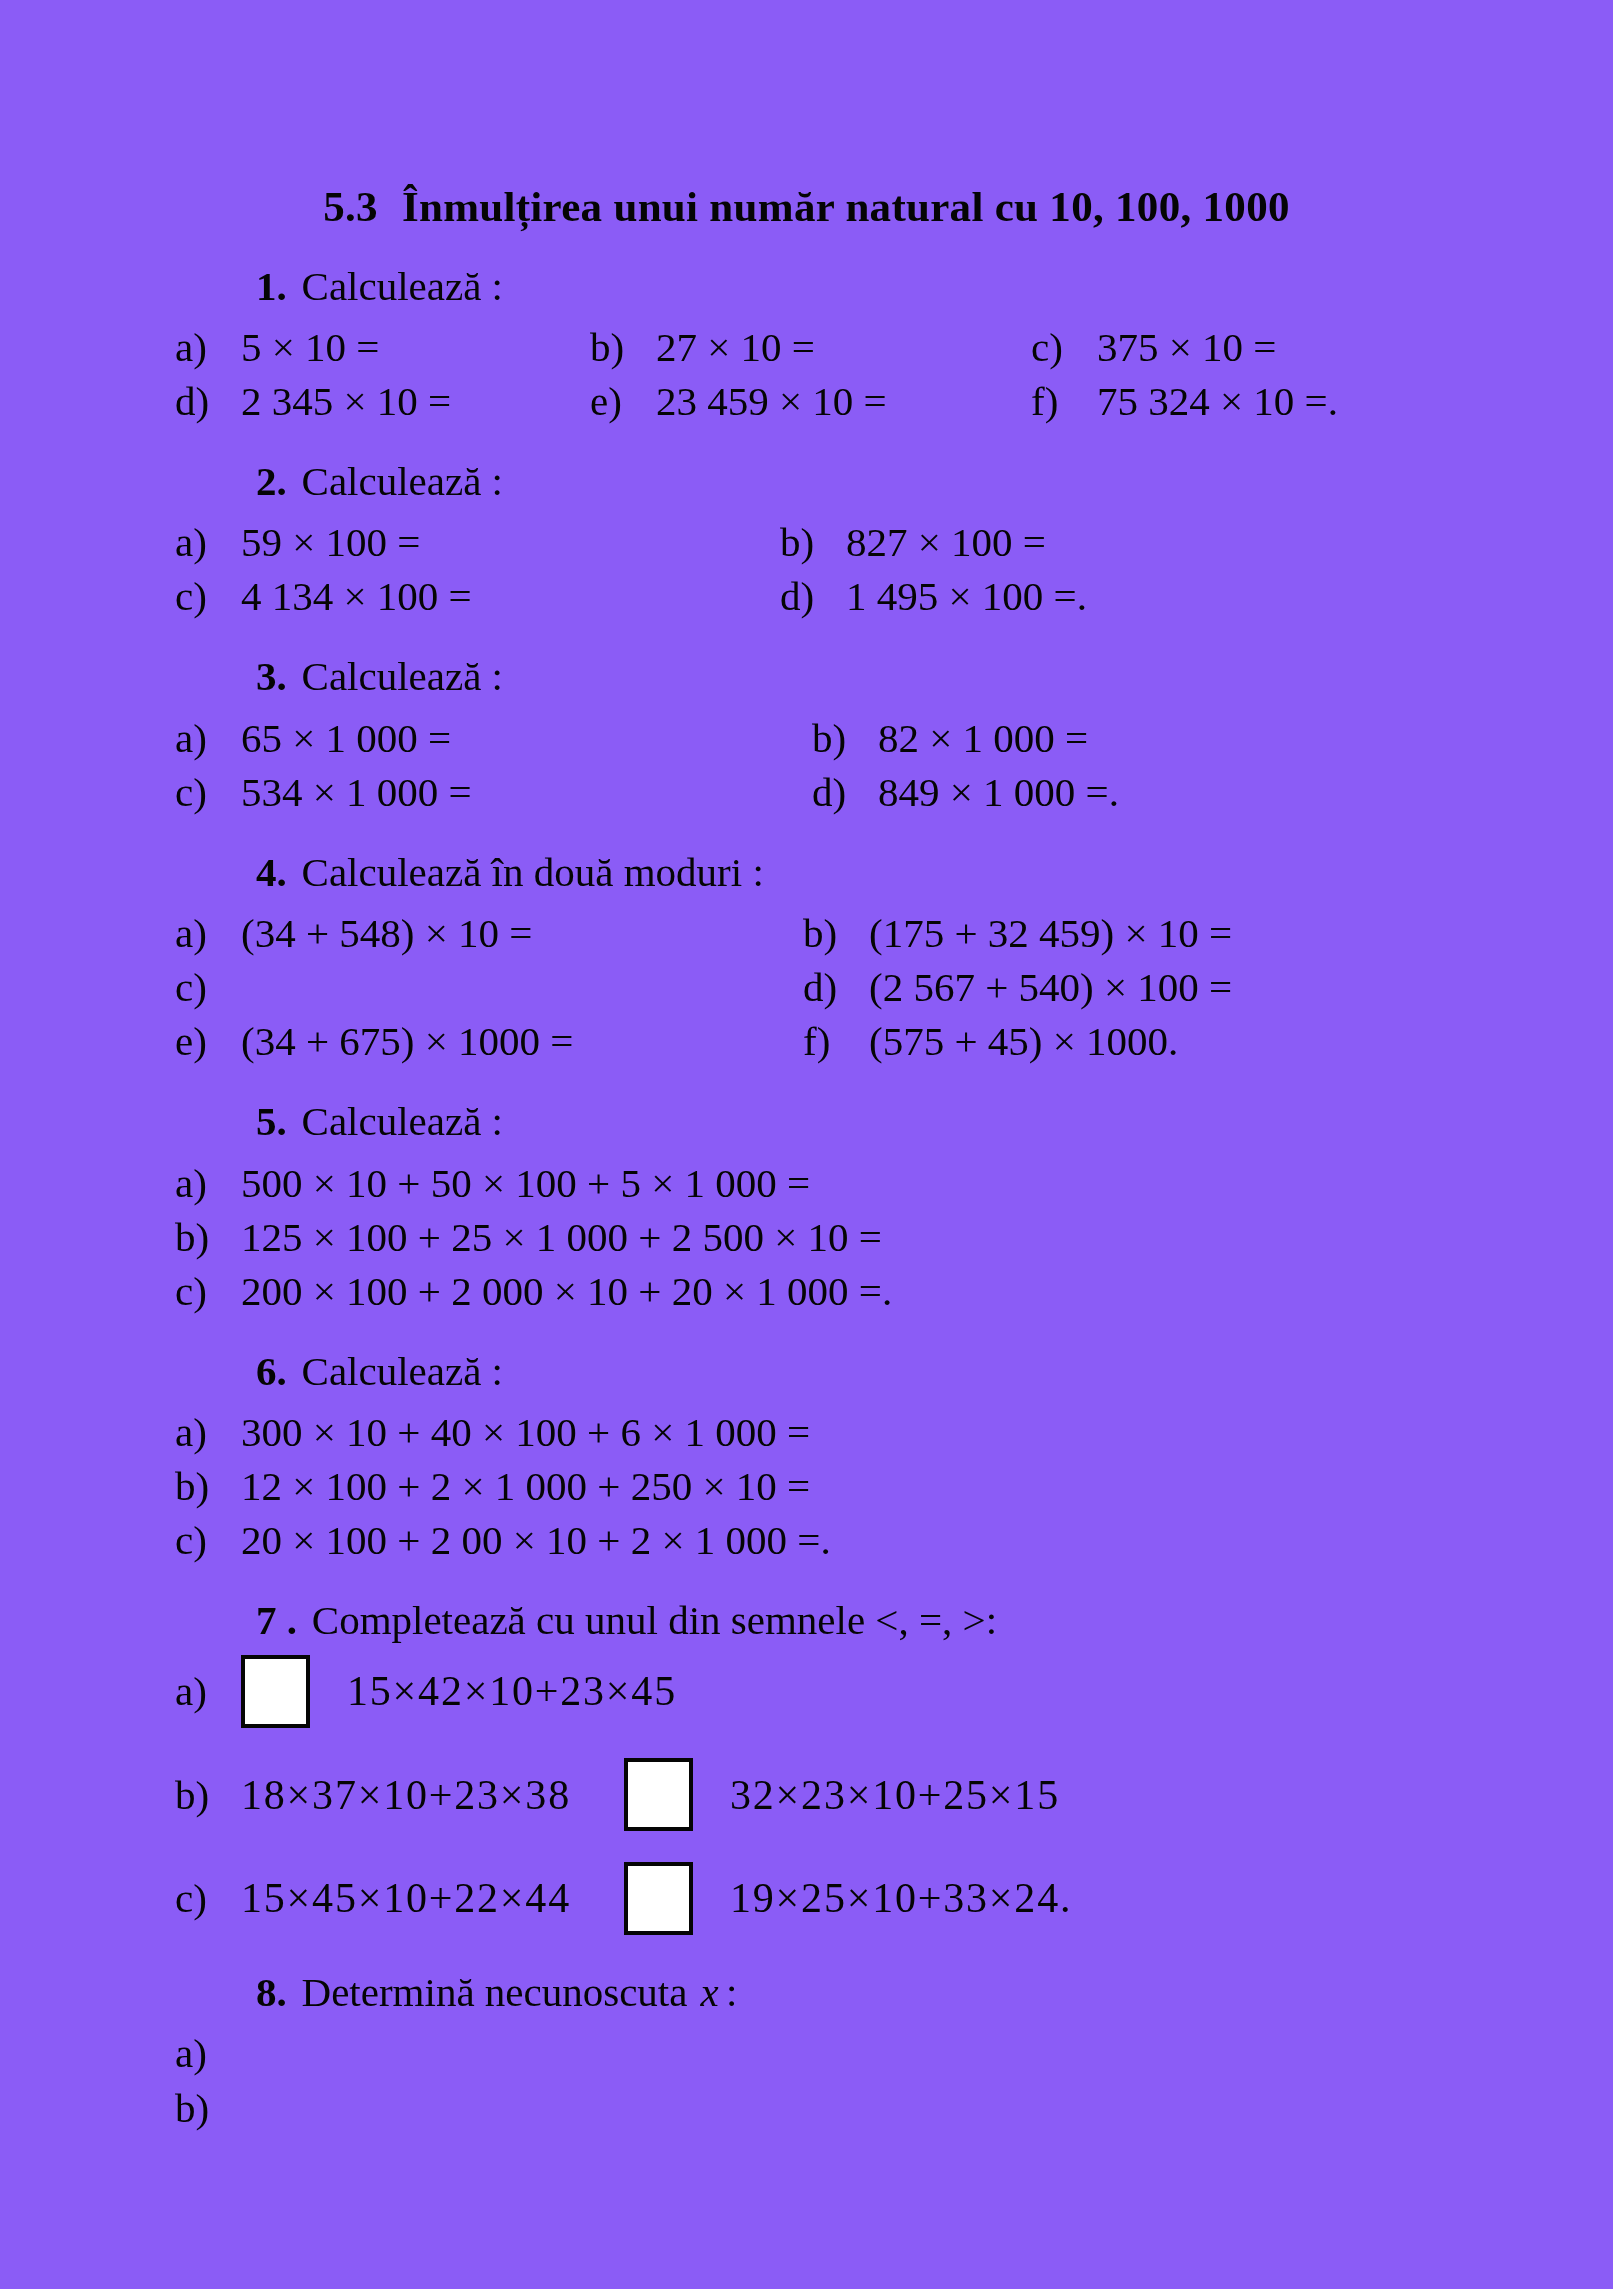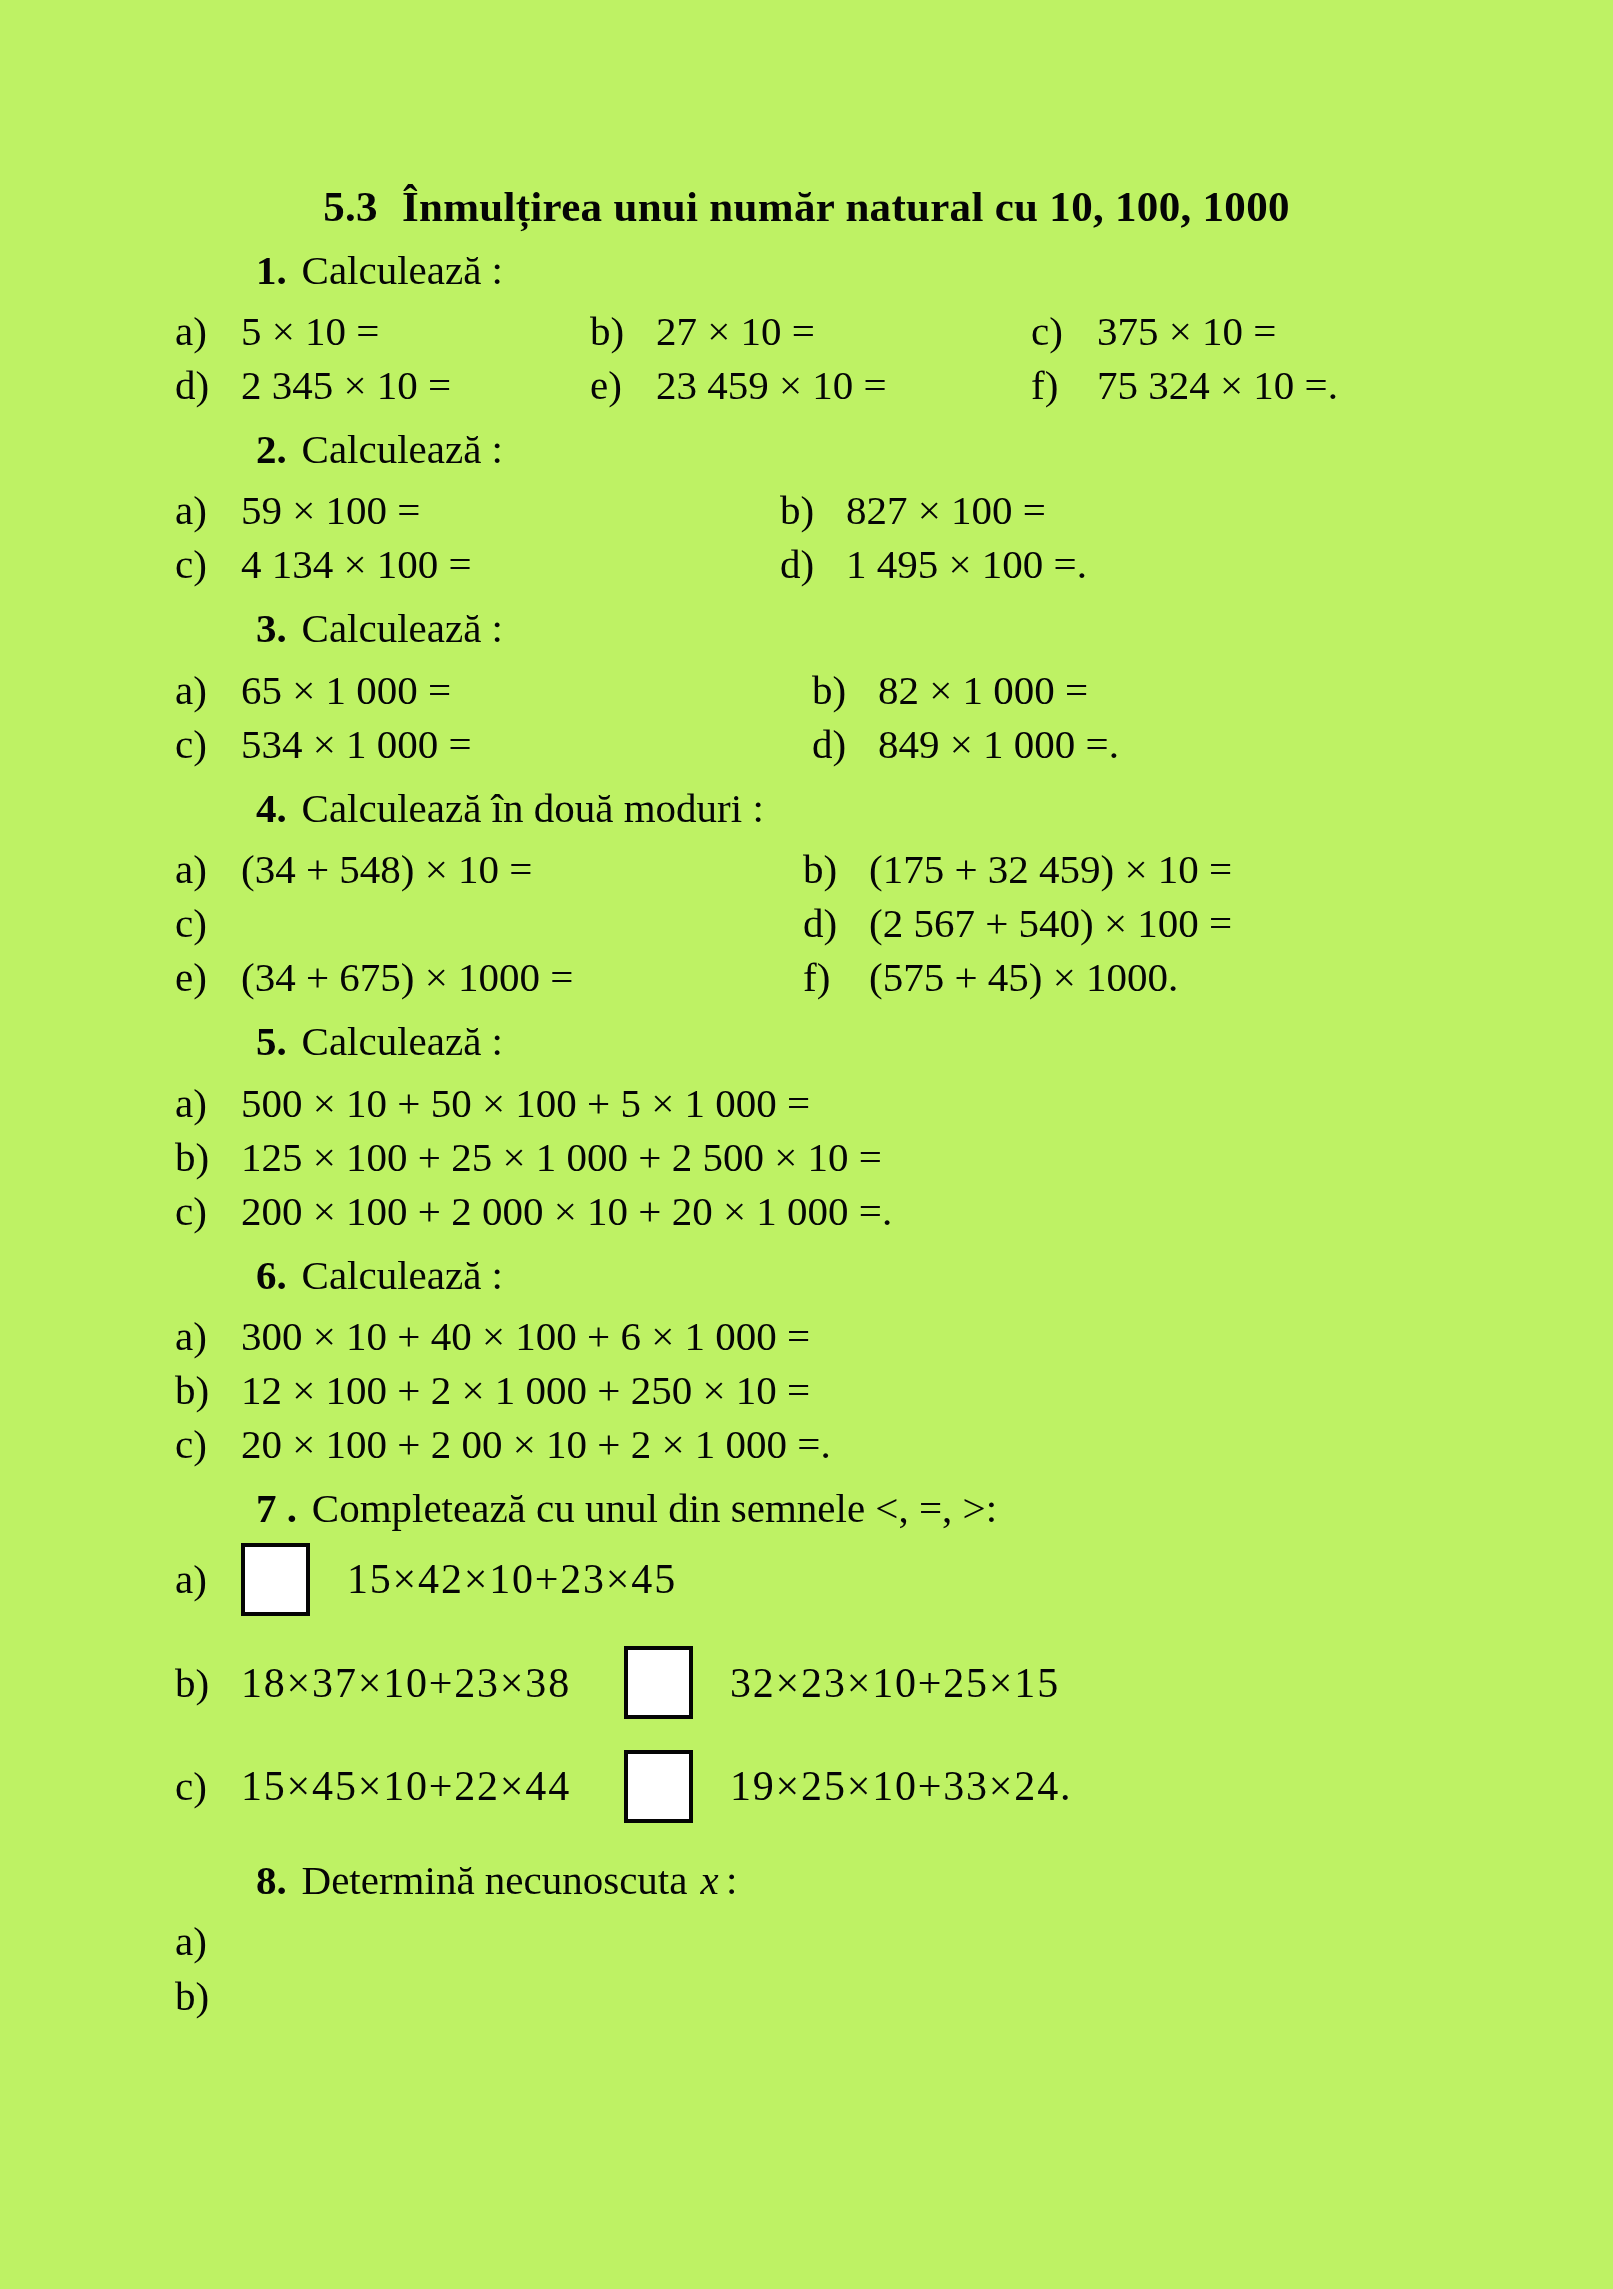--- a/index.html
+++ b/index.html
@@ -1,37 +1,37 @@
 <!DOCTYPE html>
 <html style="font-size:14.8px"><head>
 <meta charset="utf-8">
 <style>
   html,body { margin:0; padding:0; background:#e8e8e8; }
   .page {
     position:relative;
     width:1613px; height:2290px;
     margin:0 auto;
-    background:#bef264;
+    background:#8b5cf6;
     color:#050505;
     font-family:"Liberation Serif", serif;
     font-size:41px;
     overflow:hidden;
   }
   .title {
     margin:0;
     padding-top:181px;
     text-align:center;
     font-size:43px;
     font-weight:bold;
     letter-spacing:0.3px;
     line-height:1.2;
   }
   .title .sec { margin-right:24px; }
 
-  .problem { margin-top:10px; }
+  .problem { margin-top:26px; }
   .p-header { padding-left:256px; margin-bottom:7.4px; line-height:54px; }
   .p-num { font-weight:bold; margin-right:14.8px; }
   .p-var { font-style:italic; margin-left:13px; }
   .p-suffix { margin-left:7.4px; }
 
   .rows { padding-left:175px; padding-right:37px; }
   .grid3 { display:grid; grid-template-columns:415px 441px 1fr; }
   .grid2a { display:grid; grid-template-columns:605px 1fr; }
   .grid2b { display:grid; grid-template-columns:637px 1fr; }
   .grid2c { display:grid; grid-template-columns:628px 1fr; }

